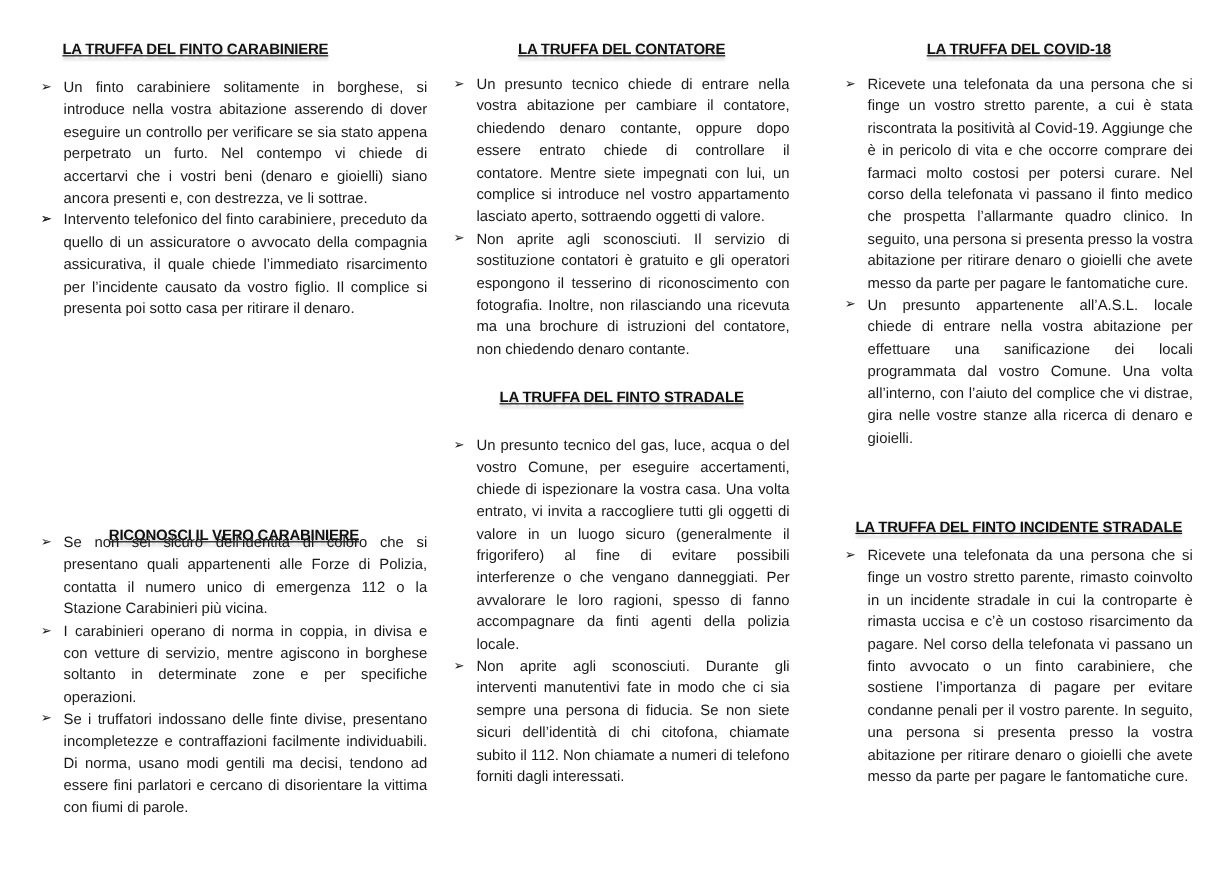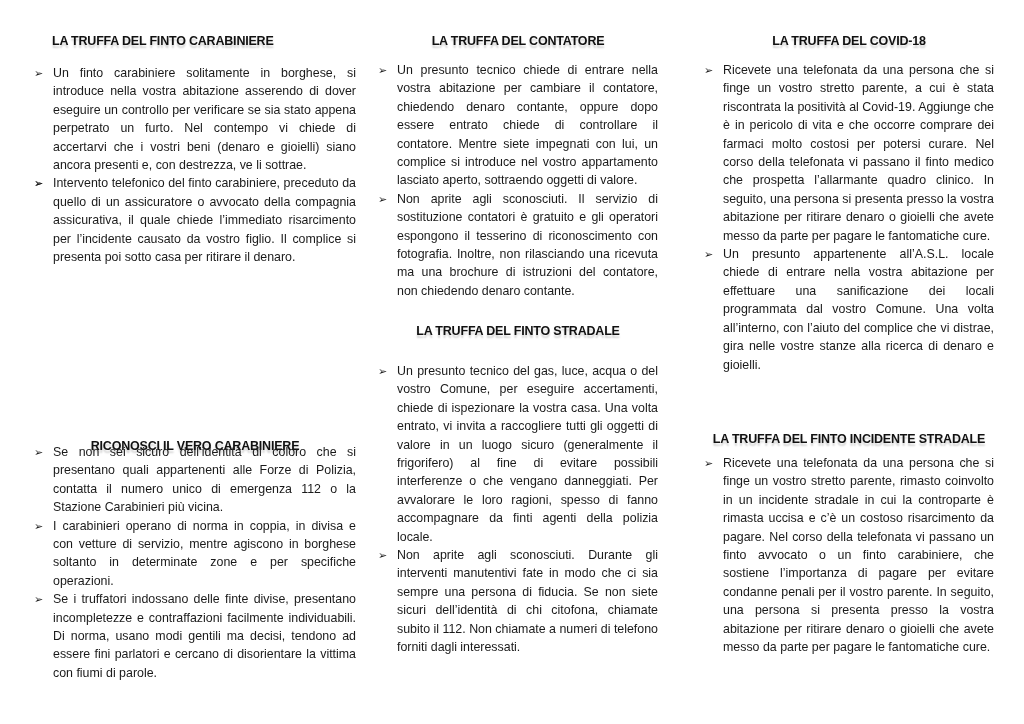--- a/index.html
+++ b/index.html
@@ -8,21 +8,21 @@
     font-family: "Liberation Sans", sans-serif; color: #1a1a1a;
   }
   .col { position: absolute; top: 0; }
   #col1 { left: 34px; width: 322px; }
   #col2 { left: 378px; width: 280px; }
   #col3 { left: 704px; width: 290px; }
   .heading {
     font-weight: bold; font-size: 12.5px; letter-spacing: -0.2px;
     text-align: center; color: #111;
     text-shadow: 0 3px 2px rgba(0,0,0,0.18);
-    margin: 0; position: absolute; left: 0; right: 0;
+    margin: 0; position: absolute; left: 0; right: 0; text-decoration: underline;
   }
   ul.bullets { list-style: none; margin: 0; padding: 0; position: absolute; left: 0; right: 0; }
   ul.bullets li {
     position: relative; padding-left: 19px;
     font-size: 12.4px; line-height: 18.4px; text-align: justify;
     margin: 0;
   }
   .arrow {
     position: absolute; left: 0; top: 0; font-size: 11px; line-height: 18.4px;
   }

